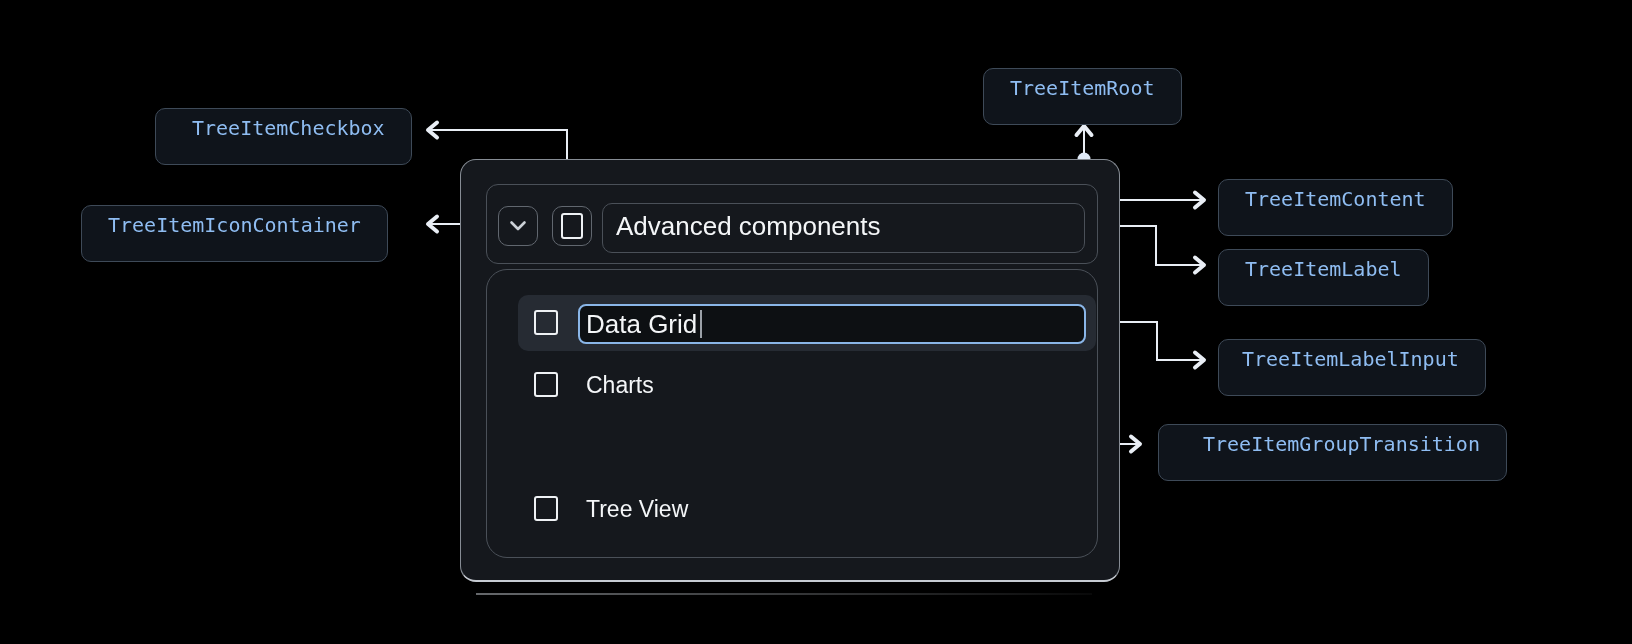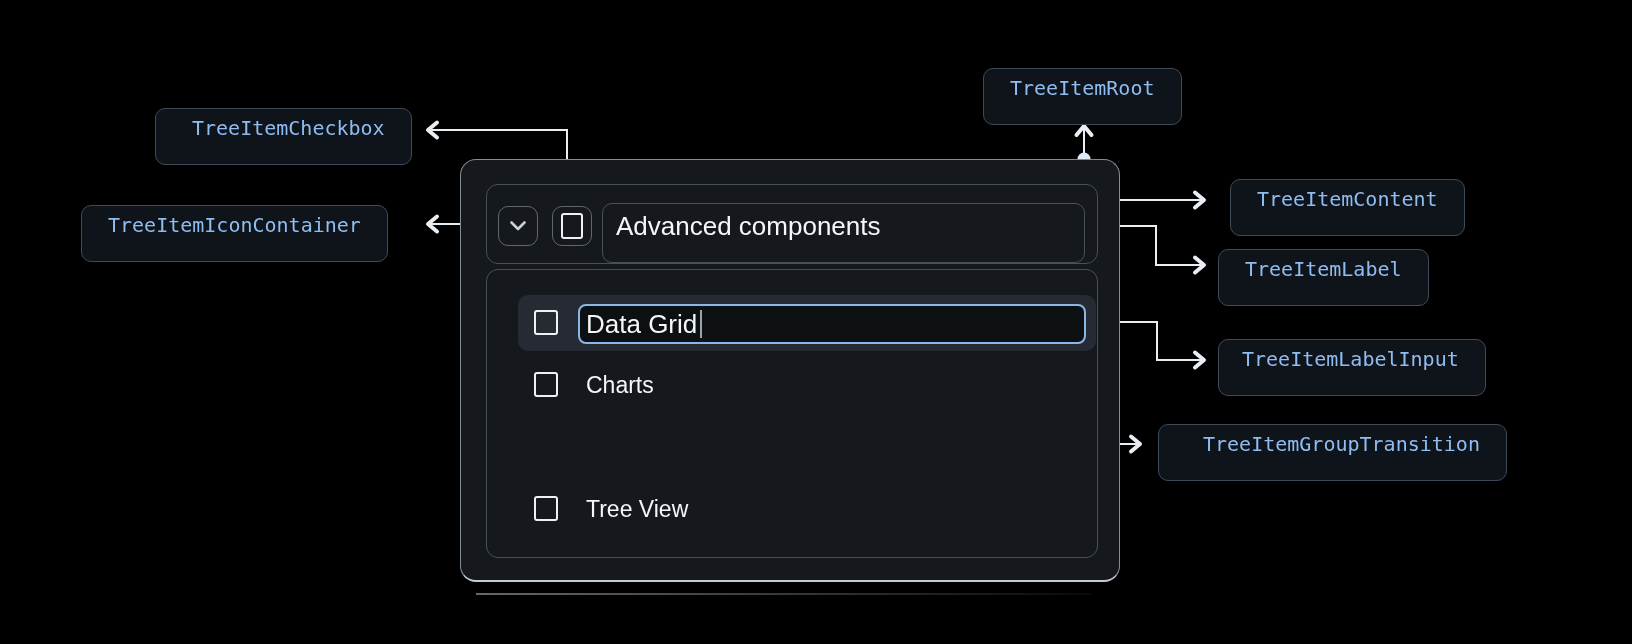--- a/index.html
+++ b/index.html
@@ -76,38 +76,38 @@
   .checkbox-glyph {
     position: absolute;
     left: 8px; top: 6px;
     width: 22px; height: 26px;
     border: 2.5px solid #eef1f4;
     border-radius: 3px;
   }
   .label-box {
     position: absolute;
     left: 115px; top: 18px;
-    width: 483px; height: 60px;
+    width: 483px; height: 50px;
     border: 1px solid #4a5058;
     border-radius: 10px;
   }
   .label-text {
     display: block;
     line-height: 44px;
     padding-left: 13px;
     font-size: 26px;
     color: #f4f6f8;
     white-space: nowrap;
   }
   .group-box {
     position: absolute;
     left: 25px; top: 109px;
     width: 612px; height: 289px;
     border: 1px solid #4a5058;
-    border-radius: 12px;
+    border-radius: 21px;
   }
   .row {
     position: absolute;
     left: 31px;
     width: 578px; height: 56px;
     border-radius: 10px;
   }
   .row.selected { background: #262b33; }
   .row-checkbox {
     position: absolute;
@@ -177,21 +177,21 @@
       <circle cx="1095" cy="200" r="6.5"></circle>
       <circle cx="1083" cy="226" r="6.5"></circle>
       <circle cx="1084" cy="322" r="6.5"></circle>
       <circle cx="1096" cy="444" r="6.5"></circle>
     </g>
   </svg>
 
   <div class="badge" style="left:983px; top:68px;">TreeItemRoot</div>
   <div class="badge" style="left:155px; top:108px;padding-left:36px;">TreeItemCheckbox</div>
   <div class="badge" style="left:81px;  top:205px;">TreeItemIconContainer</div>
-  <div class="badge" style="left:1218px; top:179px;margin-left:12px;">TreeItemContent</div>
+  <div class="badge" style="left:1218px; top:179px;">TreeItemContent</div>
   <div class="badge" style="left:1218px; top:249px;">TreeItemLabel</div>
   <div class="badge" style="left:1218px; top:339px;padding-left:23px;">TreeItemLabelInput</div>
   <div class="badge" style="left:1158px; top:424px;padding-left:44px;">TreeItemGroupTransition</div>
 
   <div class="card">
 
     <div class="content-box">
       <div class="icon-btn">
         <svg width="24" height="24" viewBox="0 0 24 24">
           <polyline points="5.5,8.5 12,15 18.5,8.5" fill="none" stroke="#ccd1d7" stroke-width="2.6" stroke-linecap="round" stroke-linejoin="round"></polyline>

